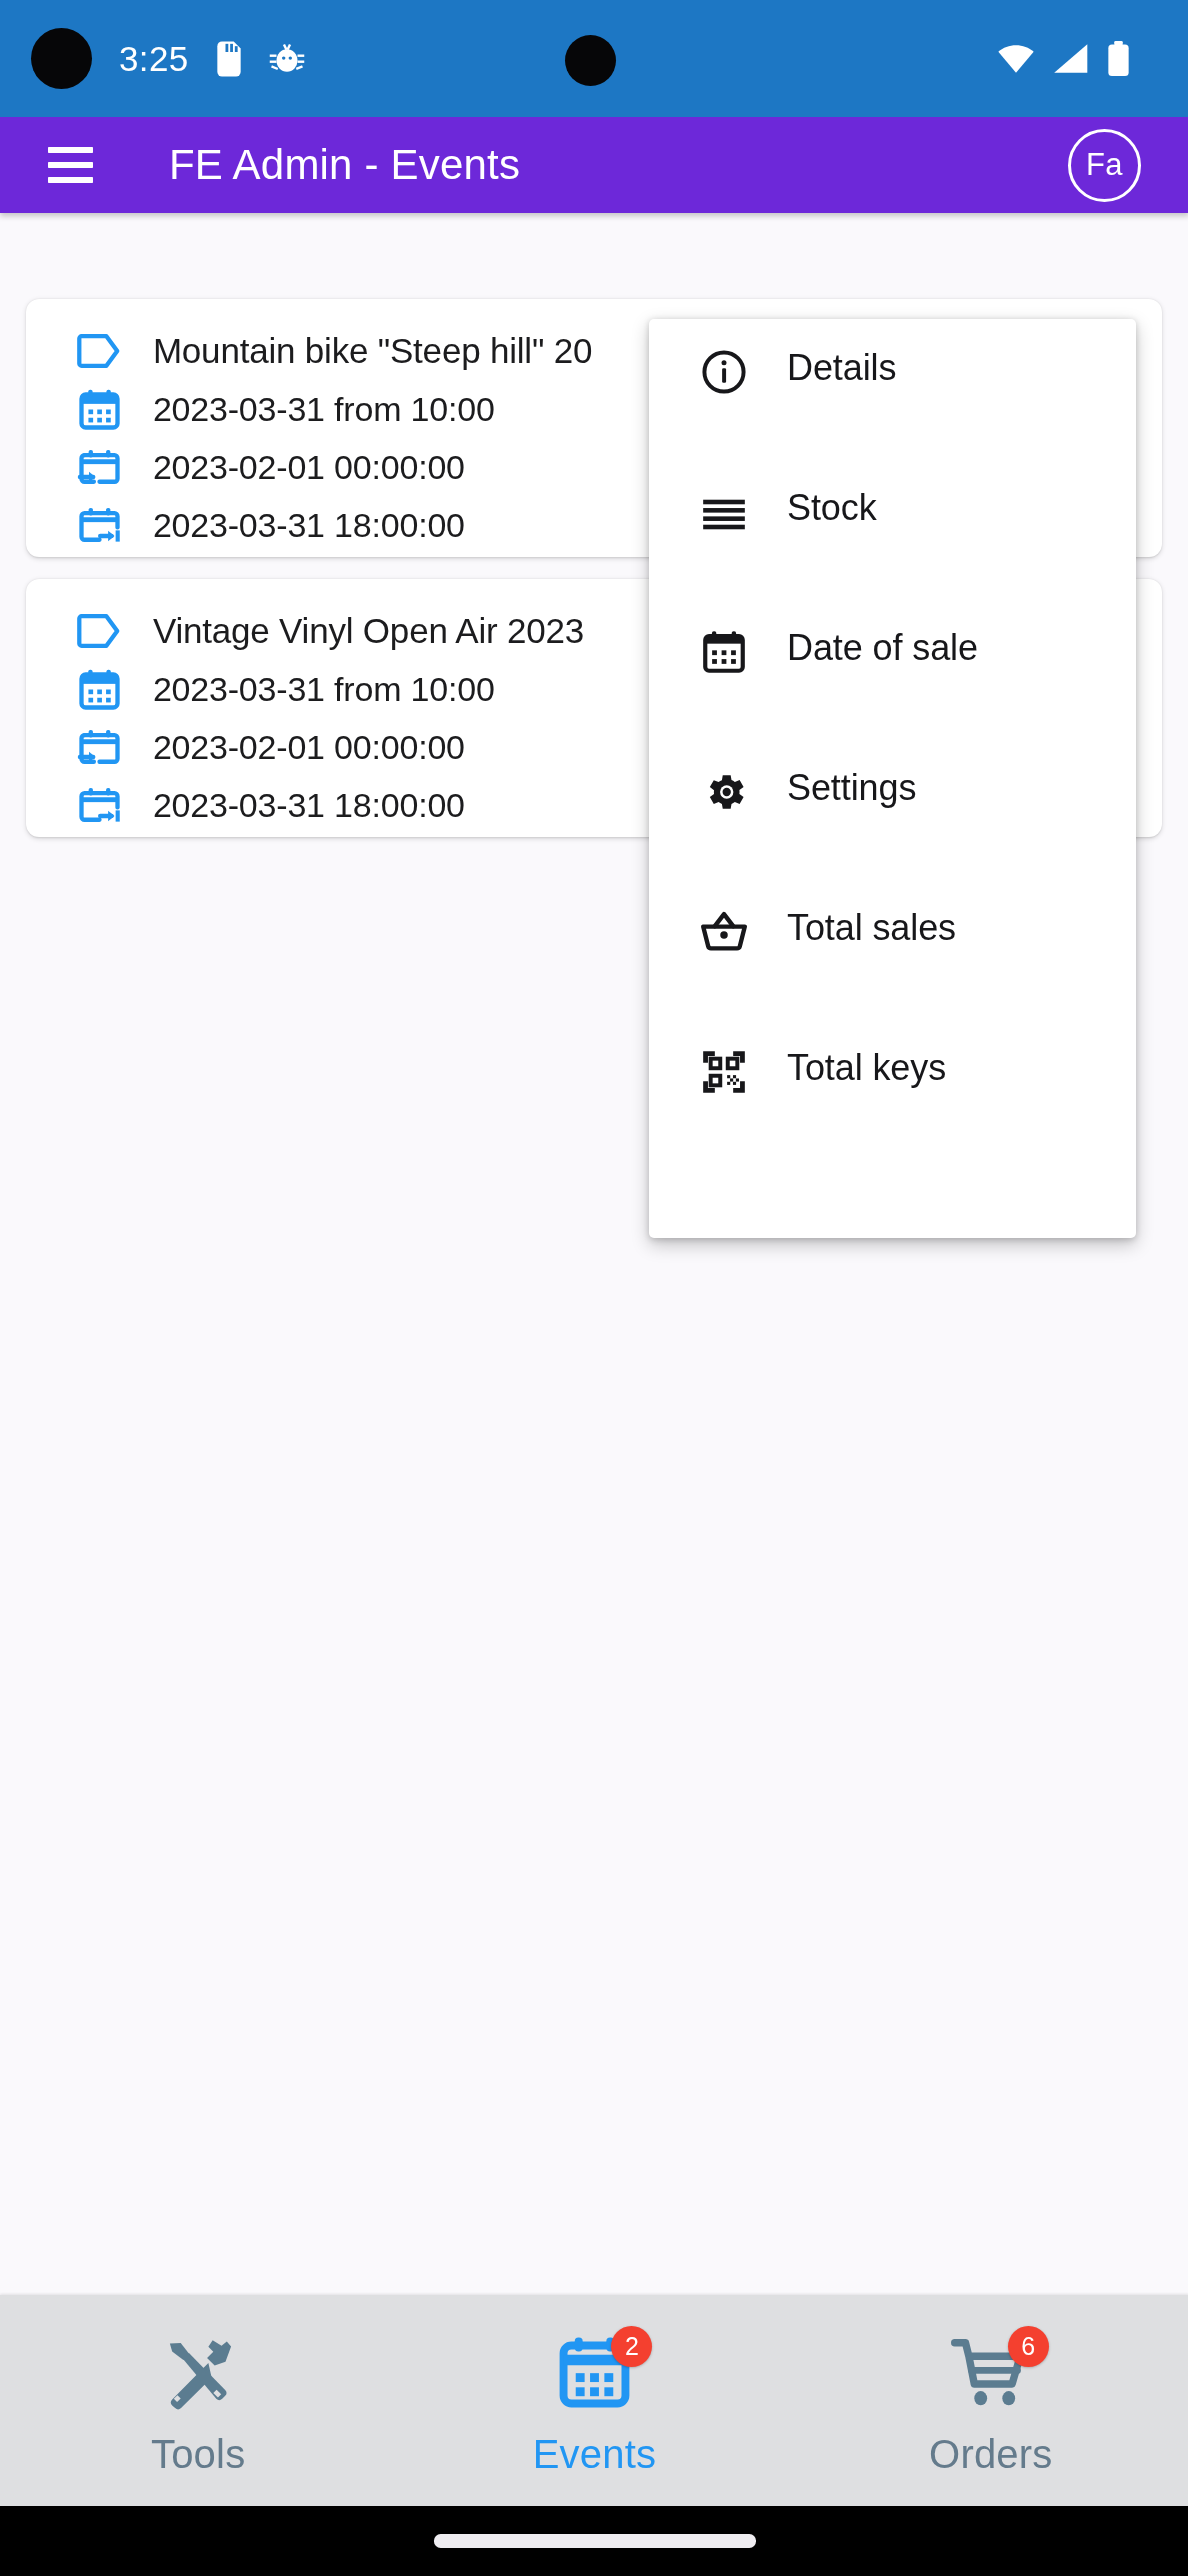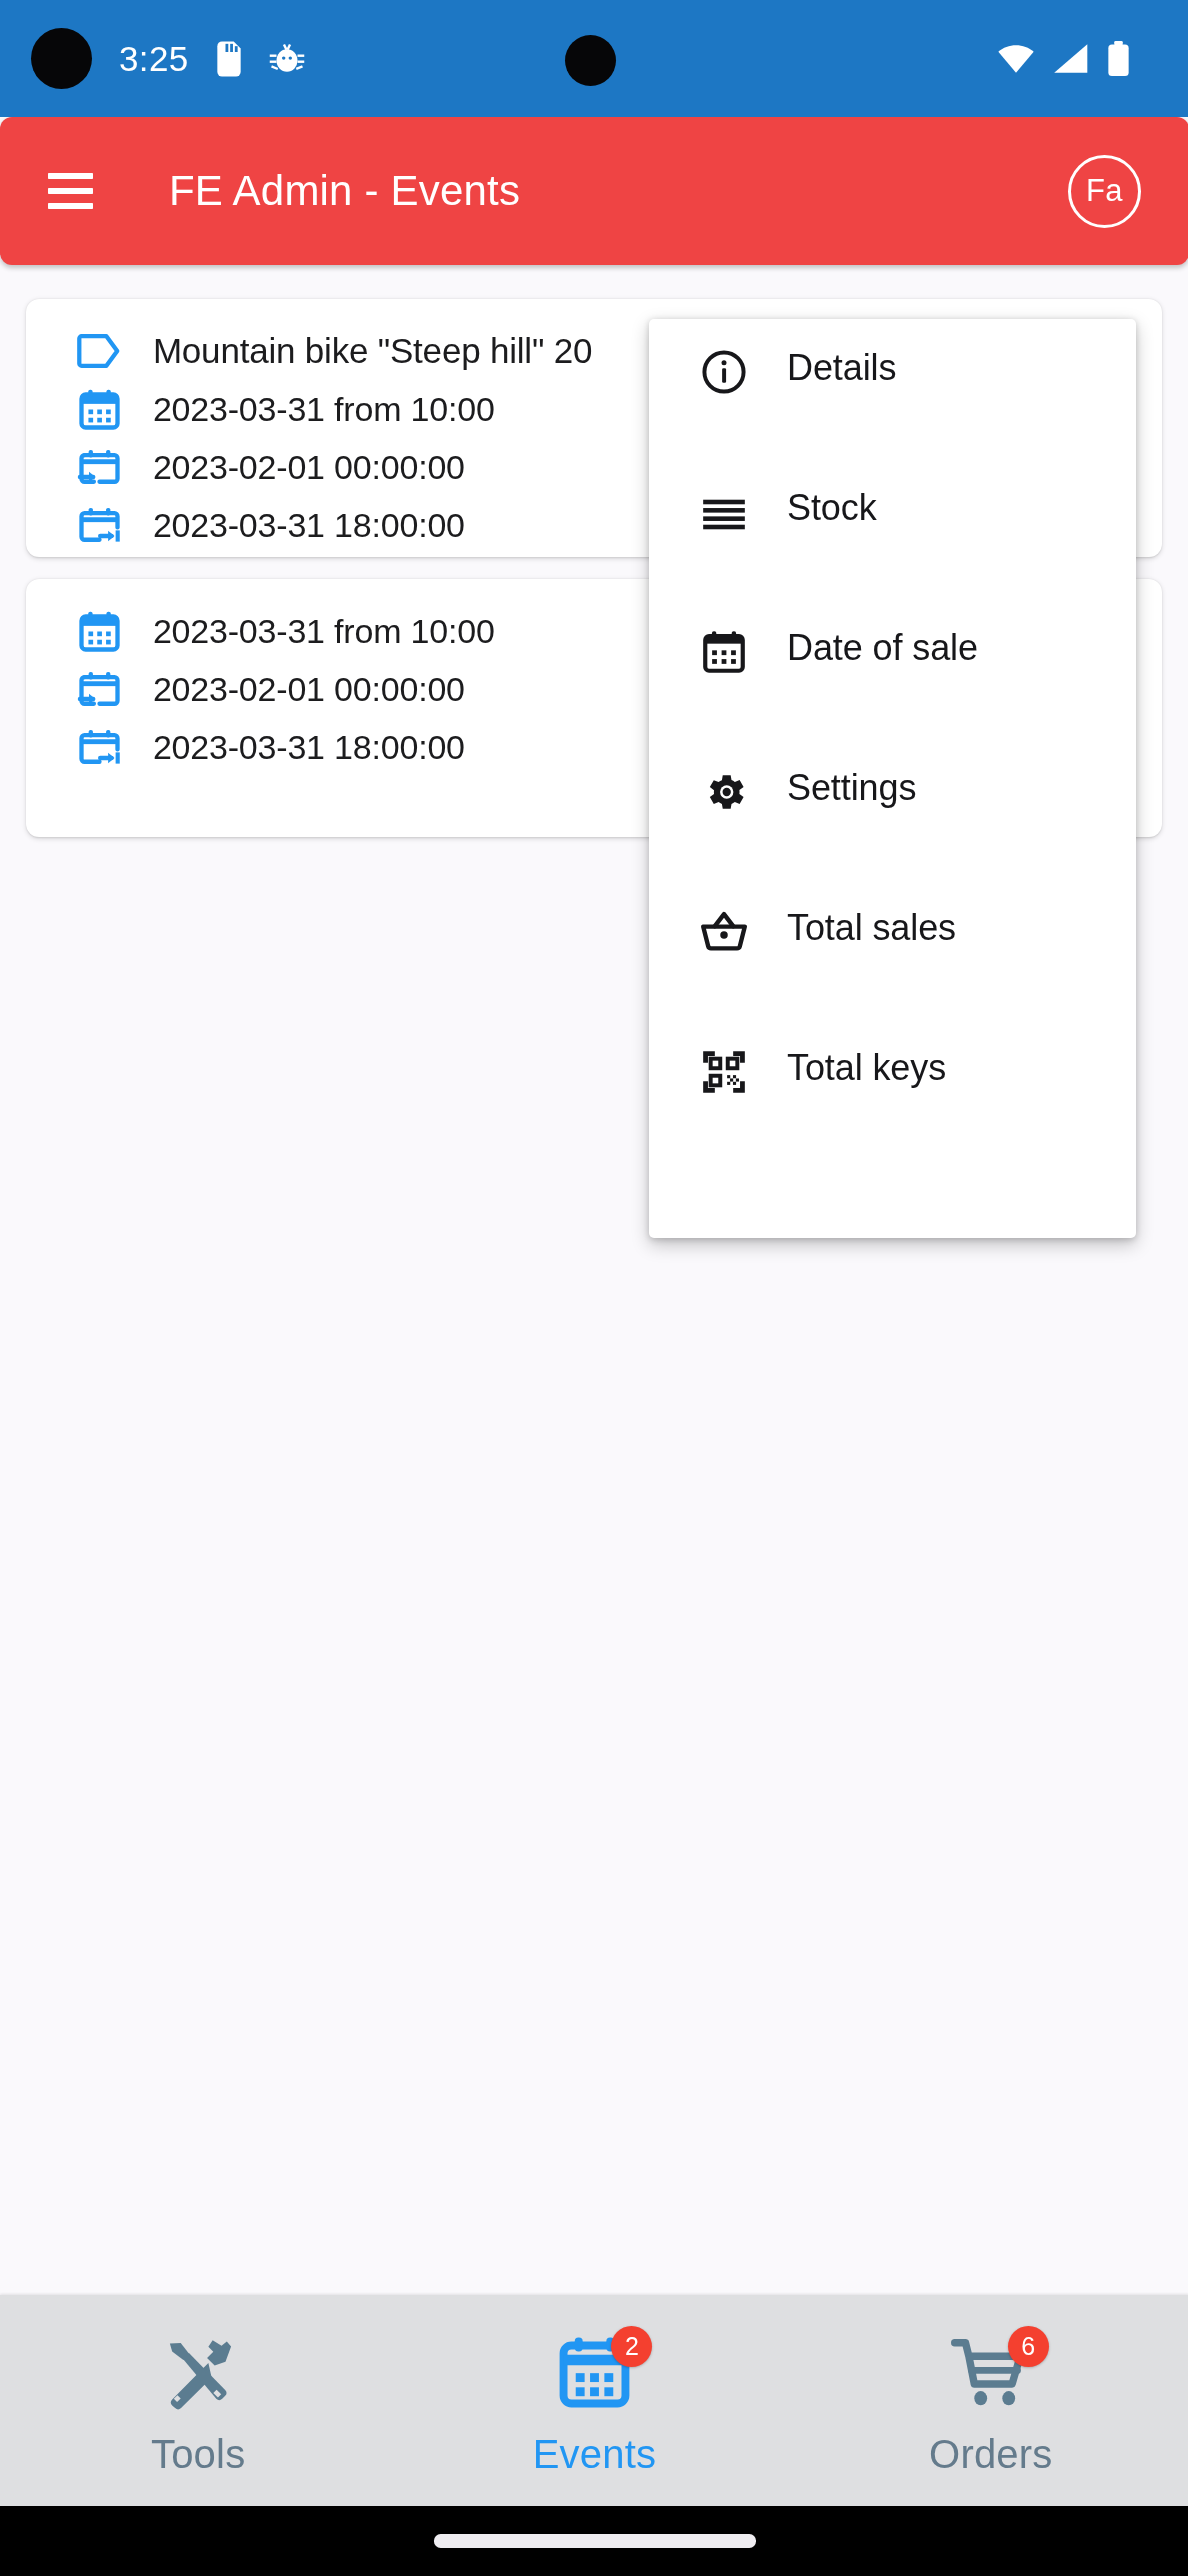--- a/index.html
+++ b/index.html
@@ -39,26 +39,25 @@
   }
   .status-right {
     margin-left:auto; display:flex; align-items:center; gap:18px;
     padding-right:23px;
   }
   .sicon { display:block; }
 
   
   #app-bar {
     position:absolute; top:117px; left:0;
-    width:1189px; height:148px;
-    background:#ef4444;
+    width:1189px; height:96px;
+    background:#6d28d9;
     display:flex; align-items:center;
     z-index:35;
     box-shadow:0 2.5px 5.8px rgba(0,0,0,.22);
-    border-radius:12px;
   }
   #hamburger-btn {
     width:45px; margin-left:48px;
     display:flex; flex-direction:column; gap:9px;
     cursor:pointer;
   }
   #hamburger-btn span {
     display:block; height:5.8px; background:#fff; border-radius:0.8px;
   }
   #app-title {
@@ -309,20 +308,28 @@
             <path d="M12.4 17.6h6" stroke="#2196f3" stroke-width="2.4" stroke-linecap="round" fill="none"></path>
             <path d="M16.6 14.8 20 17.6l-3.4 2.8z" fill="#2196f3"></path>
             <rect x="20.6" y="14.6" width="2.2" height="6" fill="#2196f3"></rect>
           </svg>
         </span>
         <span class="row-text">2023-03-31 18:00:00</span>
       </div>
     </div>
 
     <div class="event-card" id="event-card-1">
+      <div class="card-row">
+        <span class="row-icon">
+          <svg width="46" height="38" viewBox="0 0 28 23">
+            <path d="M2.8 2.5h15.1l6.6 9-6.6 9H2.8a1.4 1.4 0 0 1-1.4-1.4V3.9a1.4 1.4 0 0 1 1.4-1.4z" fill="none" stroke="#2196f3" stroke-width="2.6" stroke-linejoin="round"></path>
+          </svg>
+        </span>
+        <span class="row-text card-title">Vintage Vinyl Open Air 2023</span>
+      </div>
       <div class="card-row">
         <span class="row-icon">
           <svg width="45" height="45" viewBox="0 0 24 24">
             <rect x="2.4" y="4" width="19.2" height="17.6" rx="2.2" fill="none" stroke="#2196f3" stroke-width="2.3"></rect>
             <rect x="2.4" y="4" width="19.2" height="5" fill="#2196f3"></rect>
             <rect x="6" y="1.4" width="2.3" height="4" rx="1" fill="#2196f3"></rect>
             <rect x="15.7" y="1.4" width="2.3" height="4" rx="1" fill="#2196f3"></rect>
             <g fill="#2196f3">
               <rect x="6.1" y="12" width="2.5" height="2.5"></rect>
                 <rect x="10.8" y="12" width="2.5" height="2.5"></rect>

